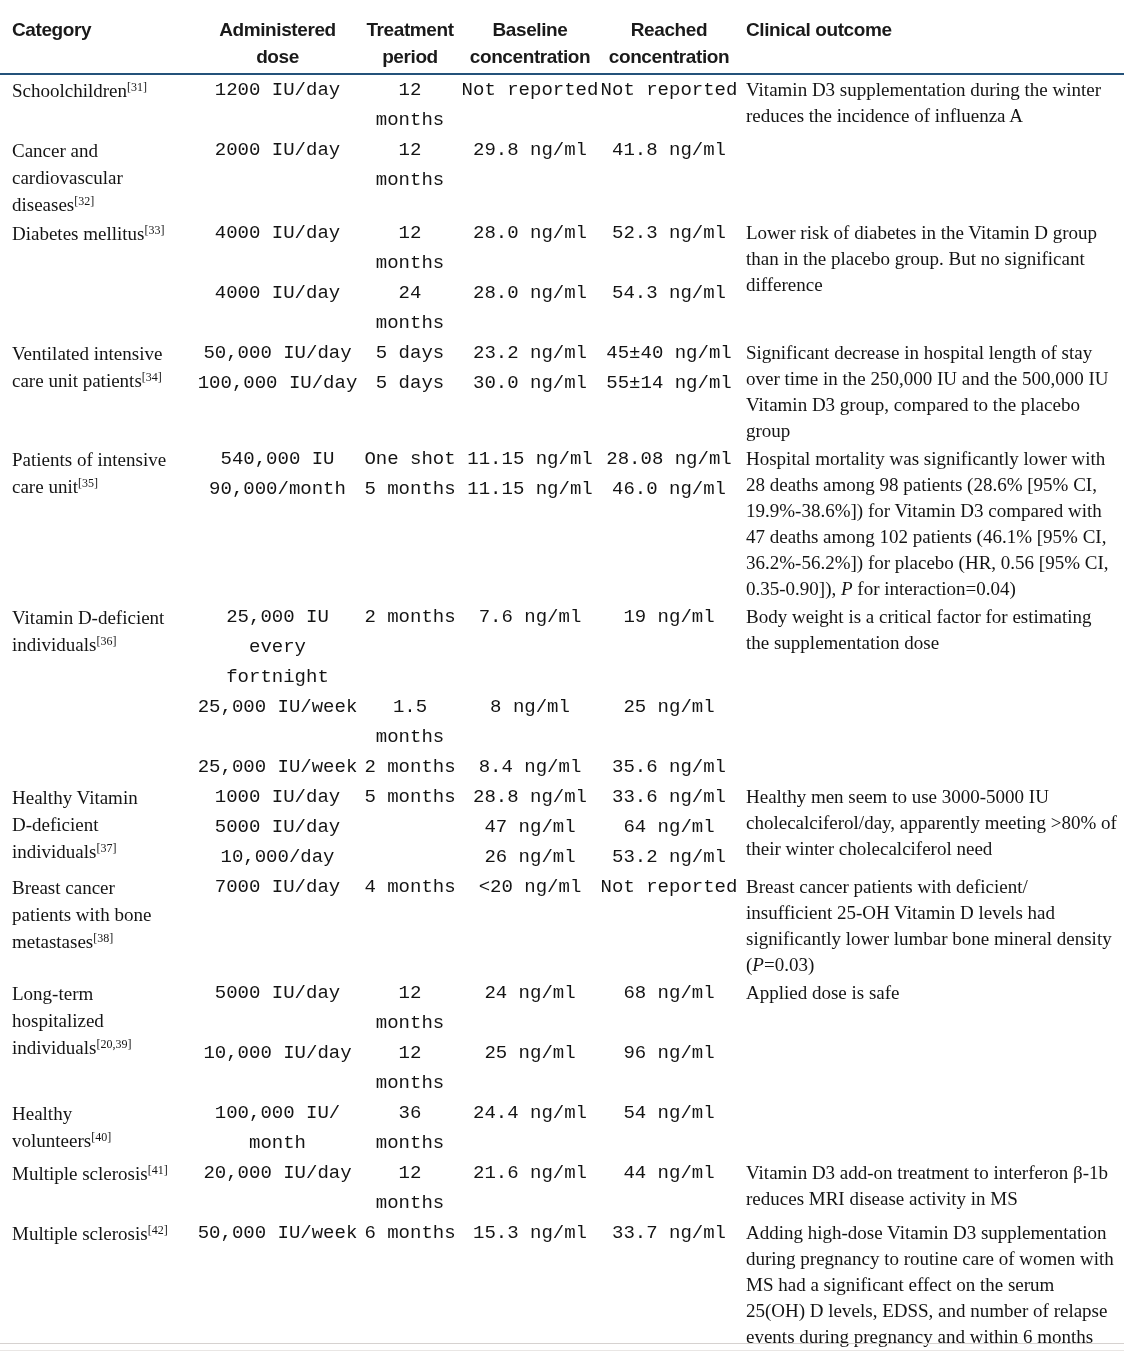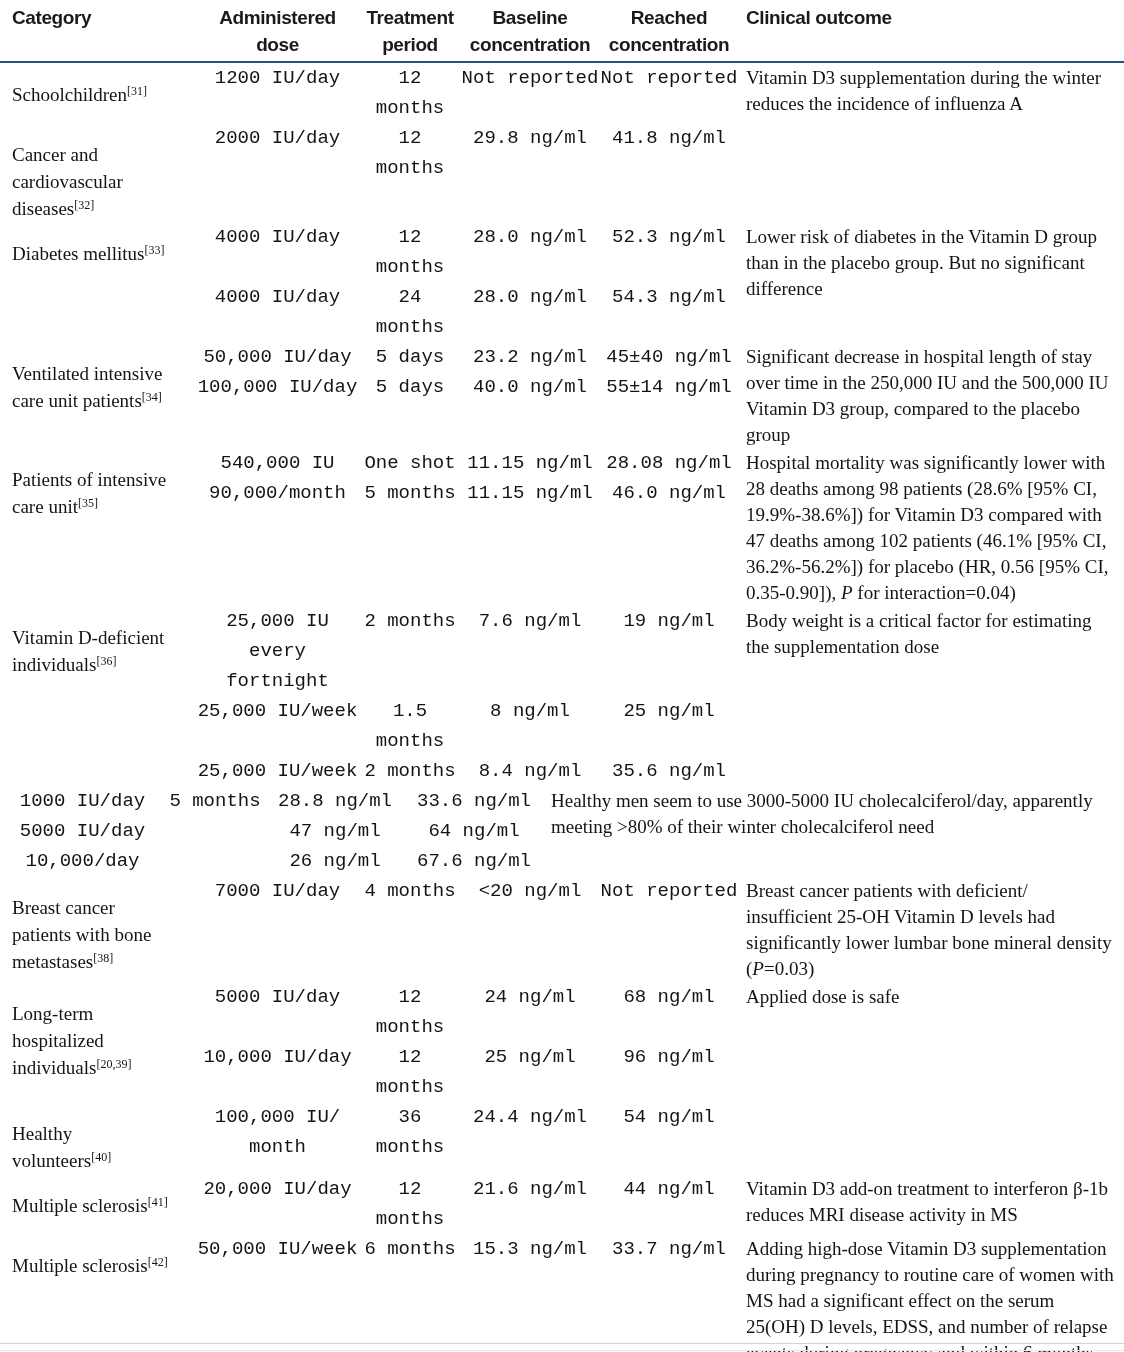--- a/index.html
+++ b/index.html
@@ -18,39 +18,39 @@
   }
   
   .header-row {
     display: flex;
     align-items: flex-start;
     font-family: "Liberation Sans", sans-serif;
     font-weight: bold;
     font-size: 19px;
     line-height: 27px;
     letter-spacing: -0.4px;
-    padding-top: 4px;
+    padding-top: 16px;
     padding-bottom: 3px;
     border-bottom: 2px solid #24527a;
     color: #1a1a1a;
   }
   .h { white-space: pre-line; }
   
   .c-cat    { width: 183px; padding-left: 12px; }
   .c-dose   { width: 165px; text-align: center; }
   .c-period { width: 100px; text-align: center; }
   .c-base   { width: 140px; text-align: center; }
   .c-reach  { width: 138px; text-align: center; }
   .c-out    { flex: 1; padding-left: 8px; padding-right: 6px; }
   
   .block { display: flex; align-items: flex-start; }
   .cat {
     width: 183px;
     padding-left: 12px;
-    padding-top: 18px;
+    padding-top: 2px;
     line-height: 27px;
     white-space: pre-line;
   }
   .entries { width: 543px; display: flex; flex-direction: column; }
   .entry { display: flex; line-height: 30px; font-family: Liberation Mono, monospace; }
   .entry .dose   { width: 165px; text-align: center; white-space: pre-line; }
   .entry .period { width: 100px; text-align: center; }
   .entry .base   { width: 140px; text-align: center; }
   .entry .reach  { width: 138px; text-align: center; }
   .outcome {
@@ -143,21 +143,21 @@
       <div class="entries">
         <div class="entry">
           <div class="dose">50,000 IU/day</div>
           <div class="period">5 days</div>
           <div class="base">23.2 ng/ml</div>
           <div class="reach">45±40 ng/ml</div>
         </div>
         <div class="entry">
           <div class="dose">100,000 IU/day</div>
           <div class="period">5 days</div>
-          <div class="base">40.0 ng/ml</div>
+          <div class="base">30.0 ng/ml</div>
           <div class="reach">55±14 ng/ml</div>
         </div>
       </div>
       <div class="outcome"><span>Significant decrease in hospital length of stay over time in the 250,000 IU and the 500,000 IU Vitamin D3 group, compared to the placebo group</span></div>
     </div>
     <div class="block">
       <div class="cat"><span>Patients of intensive
 care unit</span><sup class="ref">[35]</sup></div>
       <div class="entries">
         <div class="entry">
@@ -195,38 +195,41 @@
         <div class="entry">
           <div class="dose">25,000 IU/week</div>
           <div class="period">2 months</div>
           <div class="base">8.4 ng/ml</div>
           <div class="reach">35.6 ng/ml</div>
         </div>
       </div>
       <div class="outcome"><span>Body weight is a critical factor for estimating the supplementation dose</span></div>
     </div>
     <div class="block">
+      <div class="cat"><span>Healthy Vitamin
+D-deficient
+individuals</span><sup class="ref">[37]</sup></div>
       <div class="entries">
         <div class="entry">
           <div class="dose">1000 IU/day</div>
           <div class="period">5 months</div>
           <div class="base">28.8 ng/ml</div>
           <div class="reach">33.6 ng/ml</div>
         </div>
         <div class="entry">
           <div class="dose">5000 IU/day</div>
           <div class="period"></div>
           <div class="base">47 ng/ml</div>
           <div class="reach">64 ng/ml</div>
         </div>
         <div class="entry">
           <div class="dose">10,000/day</div>
           <div class="period"></div>
           <div class="base">26 ng/ml</div>
-          <div class="reach">67.6 ng/ml</div>
+          <div class="reach">53.2 ng/ml</div>
         </div>
       </div>
       <div class="outcome"><span>Healthy men seem to use 3000-5000 IU cholecalciferol/day, apparently meeting &gt;80% of their winter cholecalciferol need</span></div>
     </div>
     <div class="block">
       <div class="cat"><span>Breast cancer
 patients with bone
 metastases</span><sup class="ref">[38]</sup></div>
       <div class="entries">
         <div class="entry">

